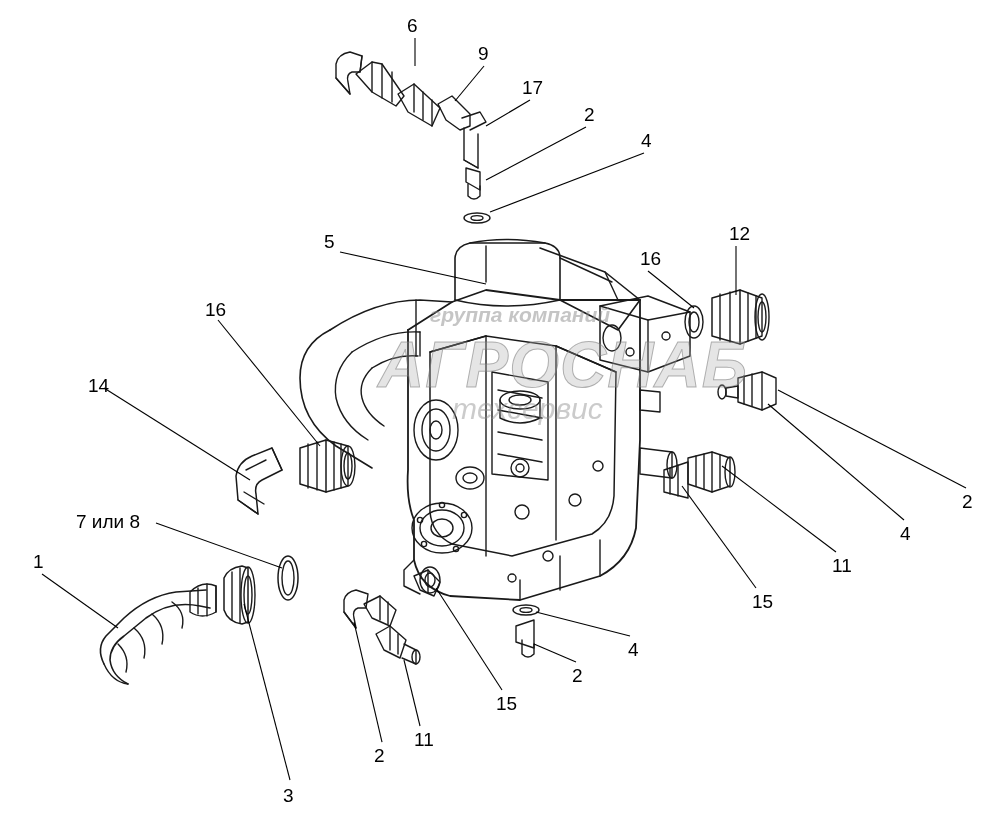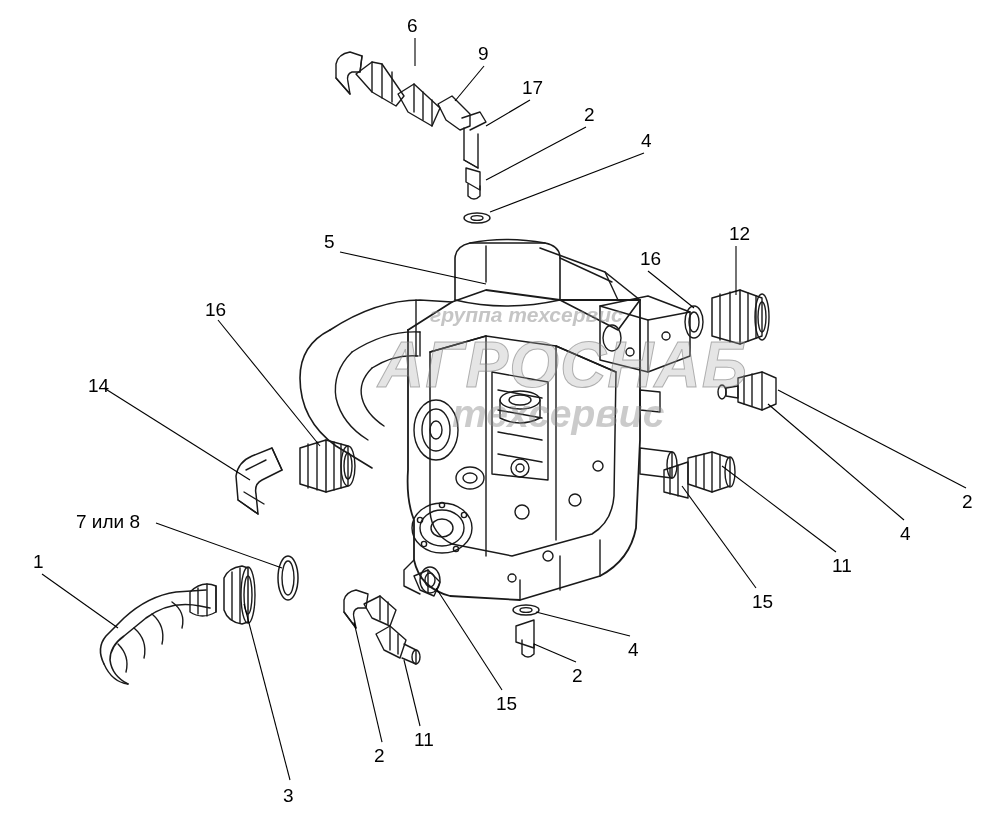--- a/index.html
+++ b/index.html
@@ -48,23 +48,23 @@
     font-style: italic;
     font-weight: bold;
     color: rgba(140,140,140,0.5);
   }
   .wm-big {
     font-size: 64px;
     -webkit-text-stroke: 1px rgba(120,120,120,0.55);
     color: rgba(170,170,170,0.30);
   }
   .wm-sub {
-    font-size: 39px;
+    font-size: 30px;
     font-style: italic;
-    font-weight: bold;
+    font-weight: normal;
     color: rgba(140,140,140,0.45);
   }
 </style>
 </head>
 <body>
 
 <div id="stage">
 
   <svg class="layer" viewBox="0 0 1008 815">
     <g fill="none" stroke="#1a1a1a" stroke-width="1.4" stroke-linejoin="round" stroke-linecap="round">
@@ -286,21 +286,21 @@
       <line x1="576" y1="662" x2="534" y2="644"></line>
       <line x1="630" y1="636" x2="536" y2="612"></line>
       <line x1="756" y1="588" x2="682" y2="486"></line>
       <line x1="836" y1="552" x2="722" y2="466"></line>
       <line x1="904" y1="520" x2="768" y2="404"></line>
       <line x1="966" y1="488" x2="778" y2="390"></line>
     </g>
   </svg>
 
   <div class="watermark" style="left:430px; top:303px;">
-    <span class="wm-top">группа техсервис</span>
+    <span class="wm-top">группа компаний</span>
   </div>
   <div class="watermark" style="left:378px; top:328px;">
     <span class="wm-main wm-big">АГРОСНАБ</span>
   </div>
   <div class="watermark" style="left:452px; top:392px;">
     <span class="wm-sub">техсервис</span>
   </div>
 
   <div class="callout-label" style="left:407px; top:16px;">6</div>
   <div class="callout-label" style="left:478px; top:44px;">9</div>

